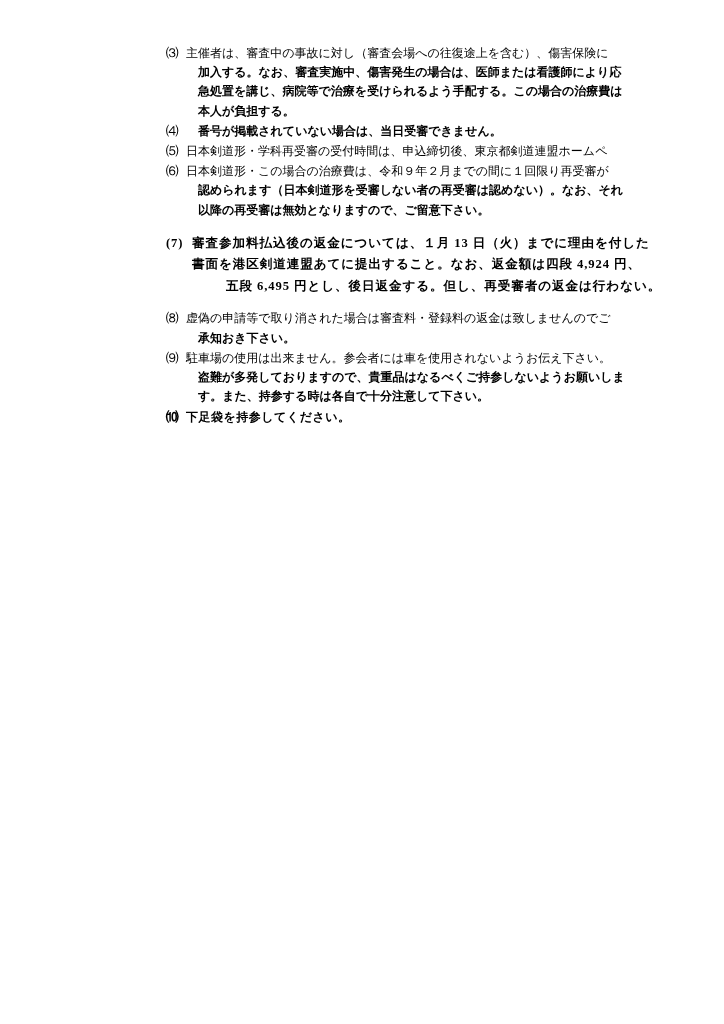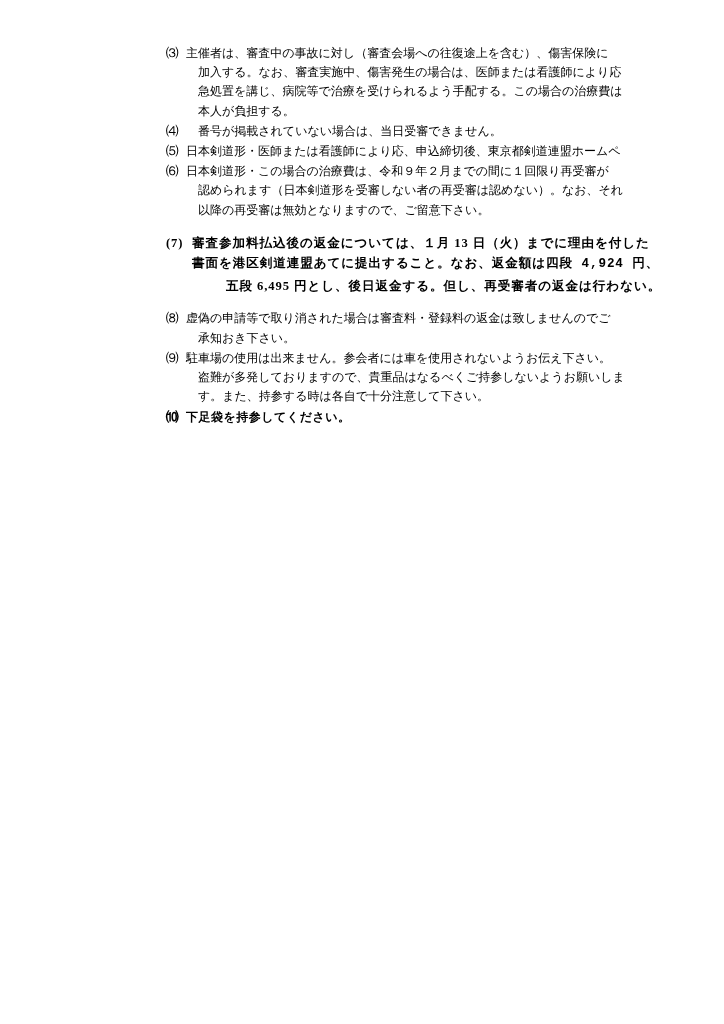--- a/index.html
+++ b/index.html
@@ -59,32 +59,32 @@
     margin-top: 13px;
     margin-bottom: 12px;
   }
   .item-7 .marker,
   .item-7 .content {
     font-weight: bold;
     letter-spacing: 0.9px;
     font-size: 12.6px;
     line-height: 21.5px;
   }
-  .item-7 .content .line.l2 { padding-left: 0px; font-family: Liberation Mono, monospace; }
+  .item-7 .content .line.l2 { padding-left: 0px; }
   .item-7 .content .line.l3 { padding-left: 34px; }
 
   .item-8 { margin-top: 12px; }
   .item-10 {
     font-weight: bold;
     font-size: 13.2px;
     letter-spacing: 0.5px;
     margin-top: 2px;
   }
   .item-10 .marker { font-weight: bold; font-size: 12.6px;}
-  .sub-ind { padding-left: 12px; }
+  .sub-ind { padding-left: 12px; font-weight: bold; }
 </style>
 </head>
 <body>
 
 <div class="page">
   <div class="doc-body">
 
     <div class="item">
       <span class="marker marker-narrow">⑶</span>
       <span class="content">
@@ -98,21 +98,21 @@
     <div class="item">
       <span class="marker marker-narrow">⑷</span>
       <span class="content">
         <span class="line sub-ind">番号が掲載されていない場合は、当日受審できません。</span>
       </span>
     </div>
 
     <div class="item">
       <span class="marker marker-narrow">⑸</span>
       <span class="content">
-        <span class="line">日本剣道形・医師または看護師により応、申込締切後、東京都剣道連盟ホームペ</span>
+        <span class="line">日本剣道形・学科再受審の受付時間は、申込締切後、東京都剣道連盟ホームペ</span>
       </span>
     </div>
 
     <div class="item">
       <span class="marker marker-narrow">⑹</span>
       <span class="content">
         <span class="line">日本剣道形・この場合の治療費は、令和９年２月までの間に１回限り再受審が</span>
         <span class="line sub-ind">認められます（日本剣道形を受審しない者の再受審は認めない）。なお、それ</span>
         <span class="line sub-ind">以降の再受審は無効となりますので、ご留意下さい。</span>
       </span>

